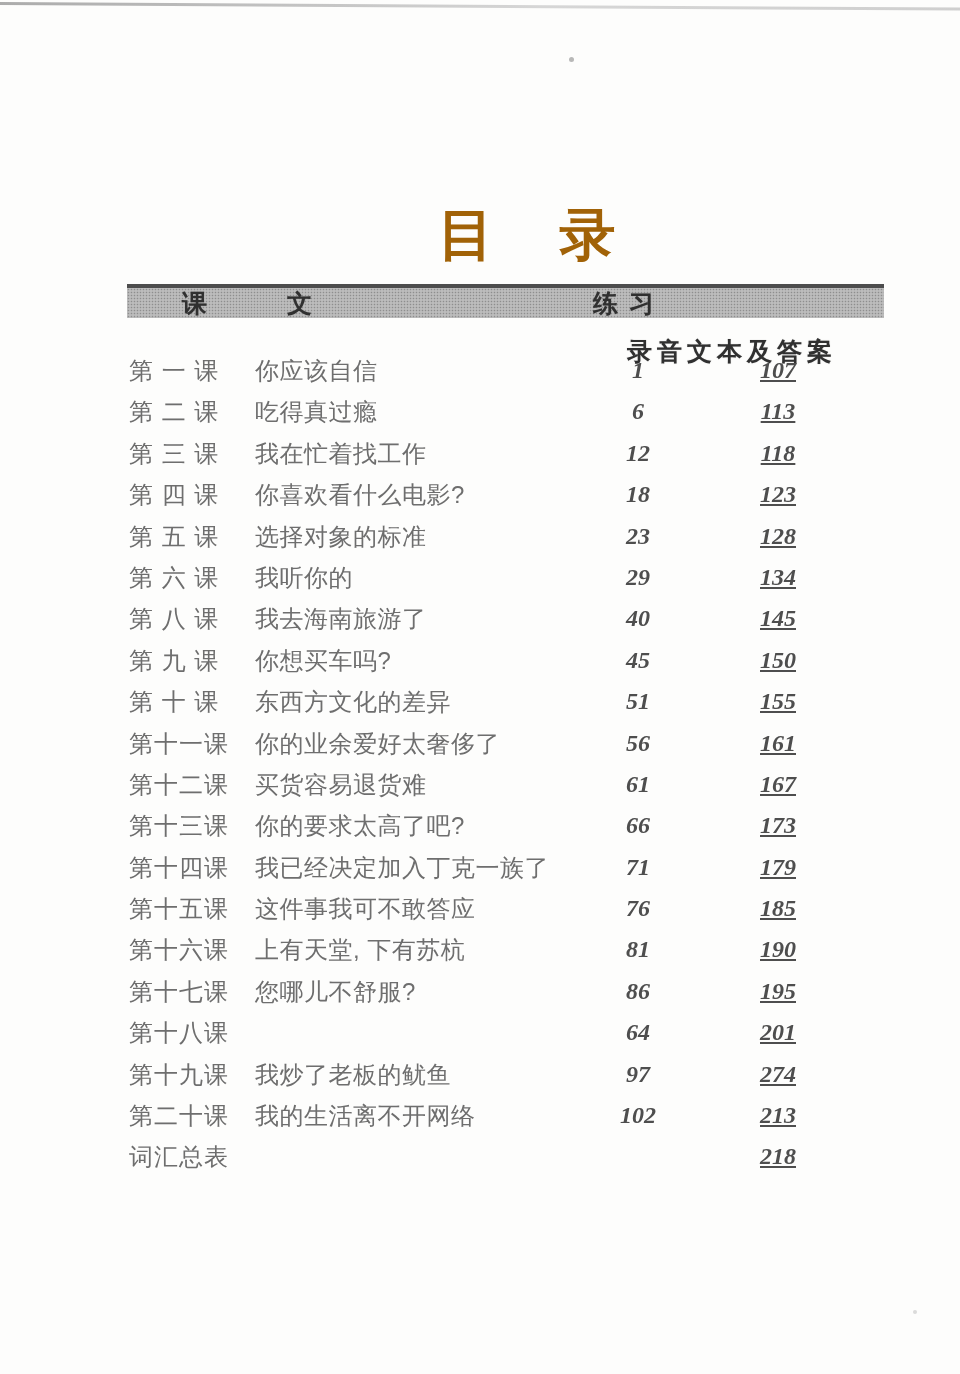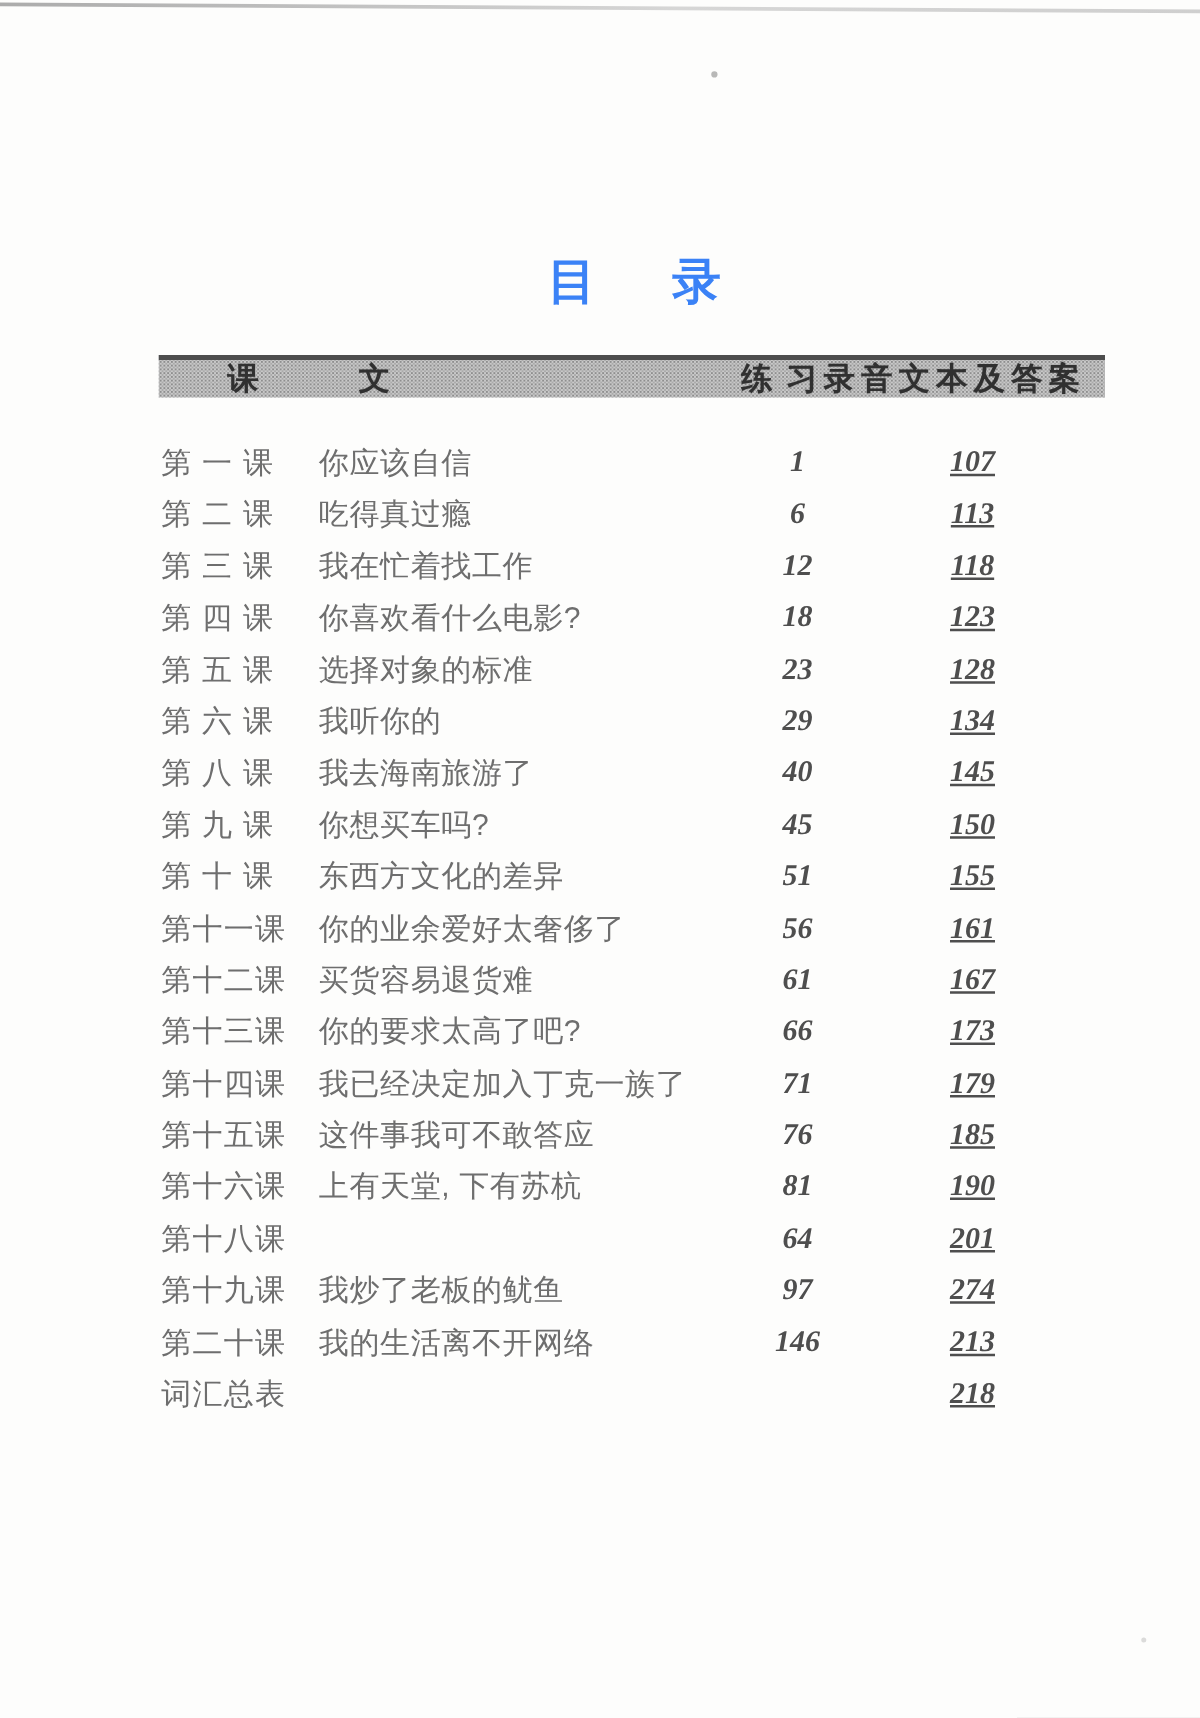--- a/index.html
+++ b/index.html
@@ -18,21 +18,21 @@
     transform:rotate(0.33deg);transform-origin:left top;
     opacity:.75;
   }
   .speck{position:absolute;border-radius:50%;background:#9a9a9a;}
   .speck-a{left:569px;top:57px;width:5px;height:5px;opacity:.7;}
   .speck-b{left:913px;top:1310px;width:4px;height:4px;opacity:.35;}
 
   
   .doc-title{
     position:absolute;left:438px;top:198px;
-    font-size:39px;font-weight:bold;color:#3b82f6;
+    font-size:56px;font-weight:bold;color:#a16207;
     letter-spacing:14px;word-spacing:22px;white-space:nowrap;
   }
 
   
   .header-bar{
     position:absolute;left:127px;top:284px;width:757px;height:30px;
     background-color:#c9c9c9;
     background-image:
       radial-gradient(circle,#8e8e8e 0.8px,transparent 1.1px),
       radial-gradient(circle,#aaaaaa 0.8px,transparent 1.1px);
@@ -41,21 +41,21 @@
     border-top:4px solid #4d4d4d;
   }
   .header-bar span{
     position:absolute;top:0;height:30px;line-height:30px;
     font-size:25px;font-weight:bold;color:#303030;white-space:nowrap;
     text-shadow:0 0 1px rgba(60,60,60,.35);
   }
   .h-lesson{left:55px;}
   .h-text{left:160px;}
   .h-exercise{left:466px;letter-spacing:2px;}
-  .h-recording{left:532px;letter-spacing:5px;}
+  .h-recording{left:500px;letter-spacing:5px;margin-top:48px;}
 
   
   .toc{position:absolute;left:0;top:350px;width:828px;}
   .toc-row{position:relative;height:41.4px;line-height:41.4px;font-size:24px;color:#6e6e6e;}
   .c-lesson{position:absolute;left:129px;white-space:pre;letter-spacing:1px;}
   .c-title{position:absolute;left:255px;white-space:pre;letter-spacing:0.5px;}
   .c-ex,.c-rec{
     position:absolute;width:90px;text-align:center;
     font-family:"Liberation Serif","DejaVu Serif",serif;
     font-style:italic;font-weight:600;color:#4e4e4e;
@@ -181,38 +181,44 @@
     <span class="c-rec">185</span>
   </div>
 
   <div class="toc-row">
     <span class="c-lesson">第十六课</span>
     <span class="c-title">上有天堂, 下有苏杭</span>
     <span class="c-ex">81</span>
     <span class="c-rec">190</span>
   </div>
 
+  <div class="toc-row">
+    <span class="c-lesson">第十七课</span>
+    <span class="c-title">您哪儿不舒服?</span>
+    <span class="c-ex">86</span>
+    <span class="c-rec">195</span>
+  </div>
 
   <div class="toc-row">
     <span class="c-lesson">第十八课</span>
     <span class="c-ex">64</span>
     <span class="c-rec">201</span>
   </div>
 
   <div class="toc-row">
     <span class="c-lesson">第十九课</span>
     <span class="c-title">我炒了老板的鱿鱼</span>
     <span class="c-ex">97</span>
     <span class="c-rec">274</span>
   </div>
 
   <div class="toc-row">
     <span class="c-lesson">第二十课</span>
     <span class="c-title">我的生活离不开网络</span>
-    <span class="c-ex">146</span>
+    <span class="c-ex">102</span>
     <span class="c-rec">213</span>
   </div>
 
   <div class="toc-row">
     <span class="c-lesson">词汇总表</span>
     <span class="c-title"></span>
     <span class="c-ex"></span>
     <span class="c-rec">218</span>
   </div>
 </div>

